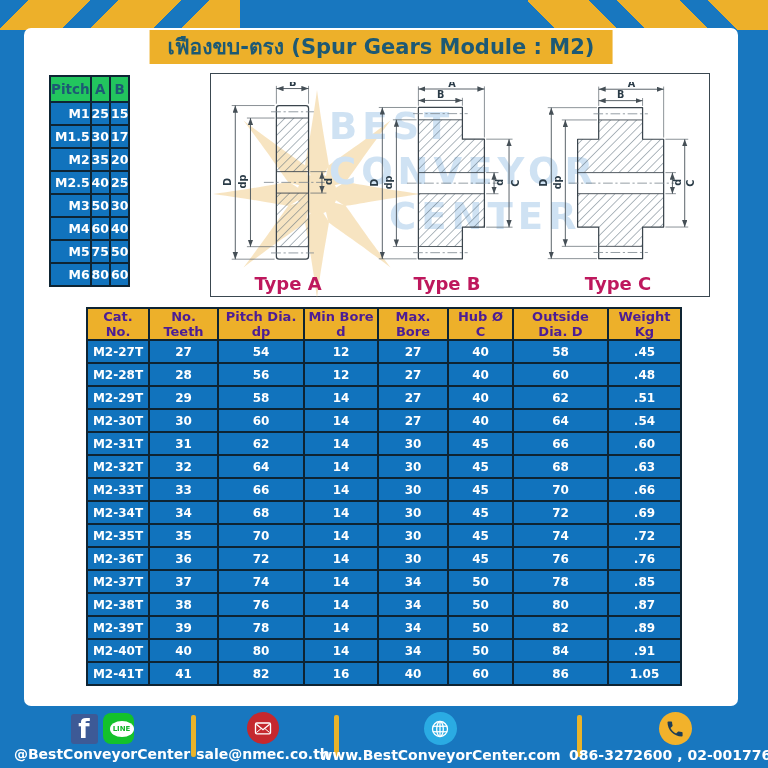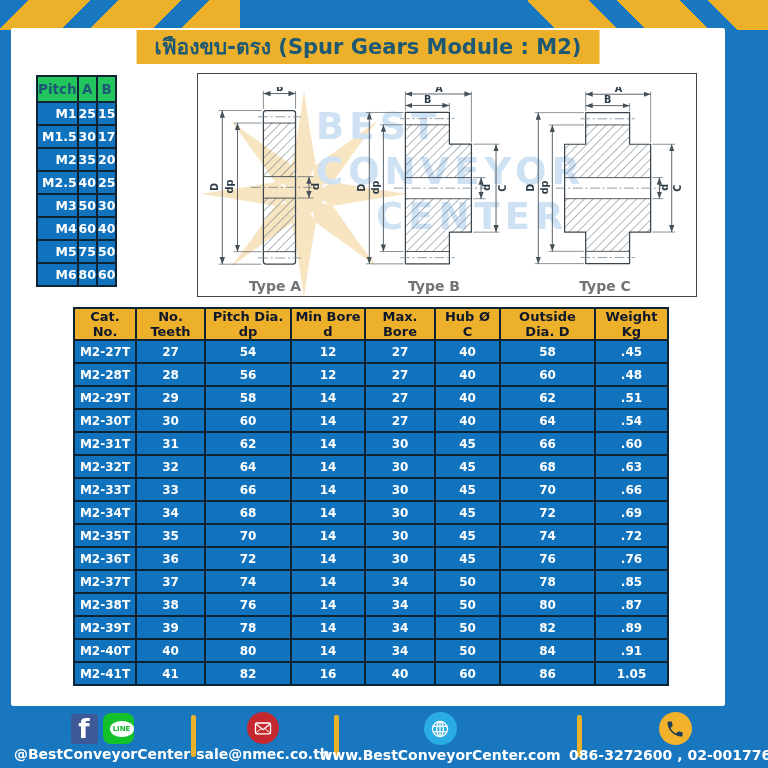--- a/index.html
+++ b/index.html
@@ -5,44 +5,44 @@
   html,body{margin:0;padding:0;}
   body{font-family:"DejaVu Sans",sans-serif;}
   .page{position:relative;width:768px;height:768px;background:#1877bf;overflow:hidden;}
 
   
   .stripe-band{position:absolute;top:0;height:30px;z-index:0;}
   .stripe-left{left:0;width:240px;background:repeating-linear-gradient(135deg,transparent 0 20px,#edb02a 20px 64px);}
   .stripe-right{right:0;width:240px;background:repeating-linear-gradient(45deg,transparent 0 20px,#edb02a 20px 64px);}
 
   
-  .content{position:absolute;left:11px;top:28px;width:714px;height:678px;background:#ffffff;border-radius:2px;z-index:1;}
+  .content{position:absolute;left:24px;top:28px;width:714px;height:678px;background:#ffffff;border-radius:7px;z-index:1;}
 
   .title-bar{position:absolute;left:50%;transform:translateX(-50%);top:2px;height:34px;line-height:34px;
     background:#edb02a;color:#1d5974;font-size:21px;font-weight:800;padding:0 18px;white-space:nowrap;}
 
   
   table{border-collapse:collapse;}
   .pitch-table{position:absolute;left:25px;top:47px;border:2px solid #0e2433;}
   .pitch-table th{background:#22c55e;color:#1d5974;font-size:13.5px;font-weight:800;border:2px solid #0e2433;height:24px;padding:0;}
   .pitch-table td{background:#1173bd;color:#ffffff;font-size:12.5px;font-weight:600;border:2px solid #0e2433;height:21px;text-align:right;padding:0;}
 
   .main-table{position:absolute;left:62px;top:279px;border:2px solid #0e2433;table-layout:fixed;}
-  .main-table th{background:#edb02a;color:#0f172a;font-size:13px;font-weight:800;border:2px solid #0e2433;height:25px;padding:0 2px;}
+  .main-table th{background:#edb02a;color:#4c1d95;font-size:13px;font-weight:800;border:2px solid #0e2433;height:25px;padding:0 2px;}
   .main-table td{background:#1173bd;color:#ffffff;font-size:12px;font-weight:600;border:2px solid #0e2433;height:21px;text-align:center;padding:0;}
 
   
   .drawing-box{position:absolute;left:186px;top:45px;width:500px;height:224px;background:#fff;border:1.5px solid #3a4750;box-sizing:border-box;}
   .wm-text{position:absolute;left:118px;top:30px;z-index:1;pointer-events:none;}
   .wm-line{font-size:37px;font-weight:800;color:#cfe2f3;letter-spacing:5px;line-height:45px;white-space:nowrap;}
   .wm-line.indent{margin-left:60px;}
   .wm-gear{position:absolute;left:-14px;top:8px;z-index:1;opacity:.55;pointer-events:none;}
   .draw-row{position:absolute;inset:0;display:flex;justify-content:space-between;padding:6px 12px 2px 10px;box-sizing:border-box;z-index:2;}
   .draw-col{display:flex;flex-direction:column;align-items:center;justify-content:flex-end;}
-  .type-label{font-size:14px;font-weight:800;color:#737373;margin-top:1px;}
+  .type-label{font-size:18px;font-weight:800;color:#be185d;margin-top:1px;}
 
   
   .oline{fill:none;stroke:#3b454d;stroke-width:1.4;stroke-linejoin:round;}
   .tline{stroke:#3b454d;stroke-width:1;}
   .hat{fill:url(#hatch);stroke:none;}
   .cl{stroke:#7a858d;stroke-width:.9;stroke-dasharray:11 3 2.5 3;}
   .ext{stroke:#5a646b;stroke-width:.8;}
   .dim{stroke:#454f56;stroke-width:1;marker-start:url(#as);marker-end:url(#ae);}
   .dtx{font-size:11px;font-weight:600;fill:#2a3b47;}
 

